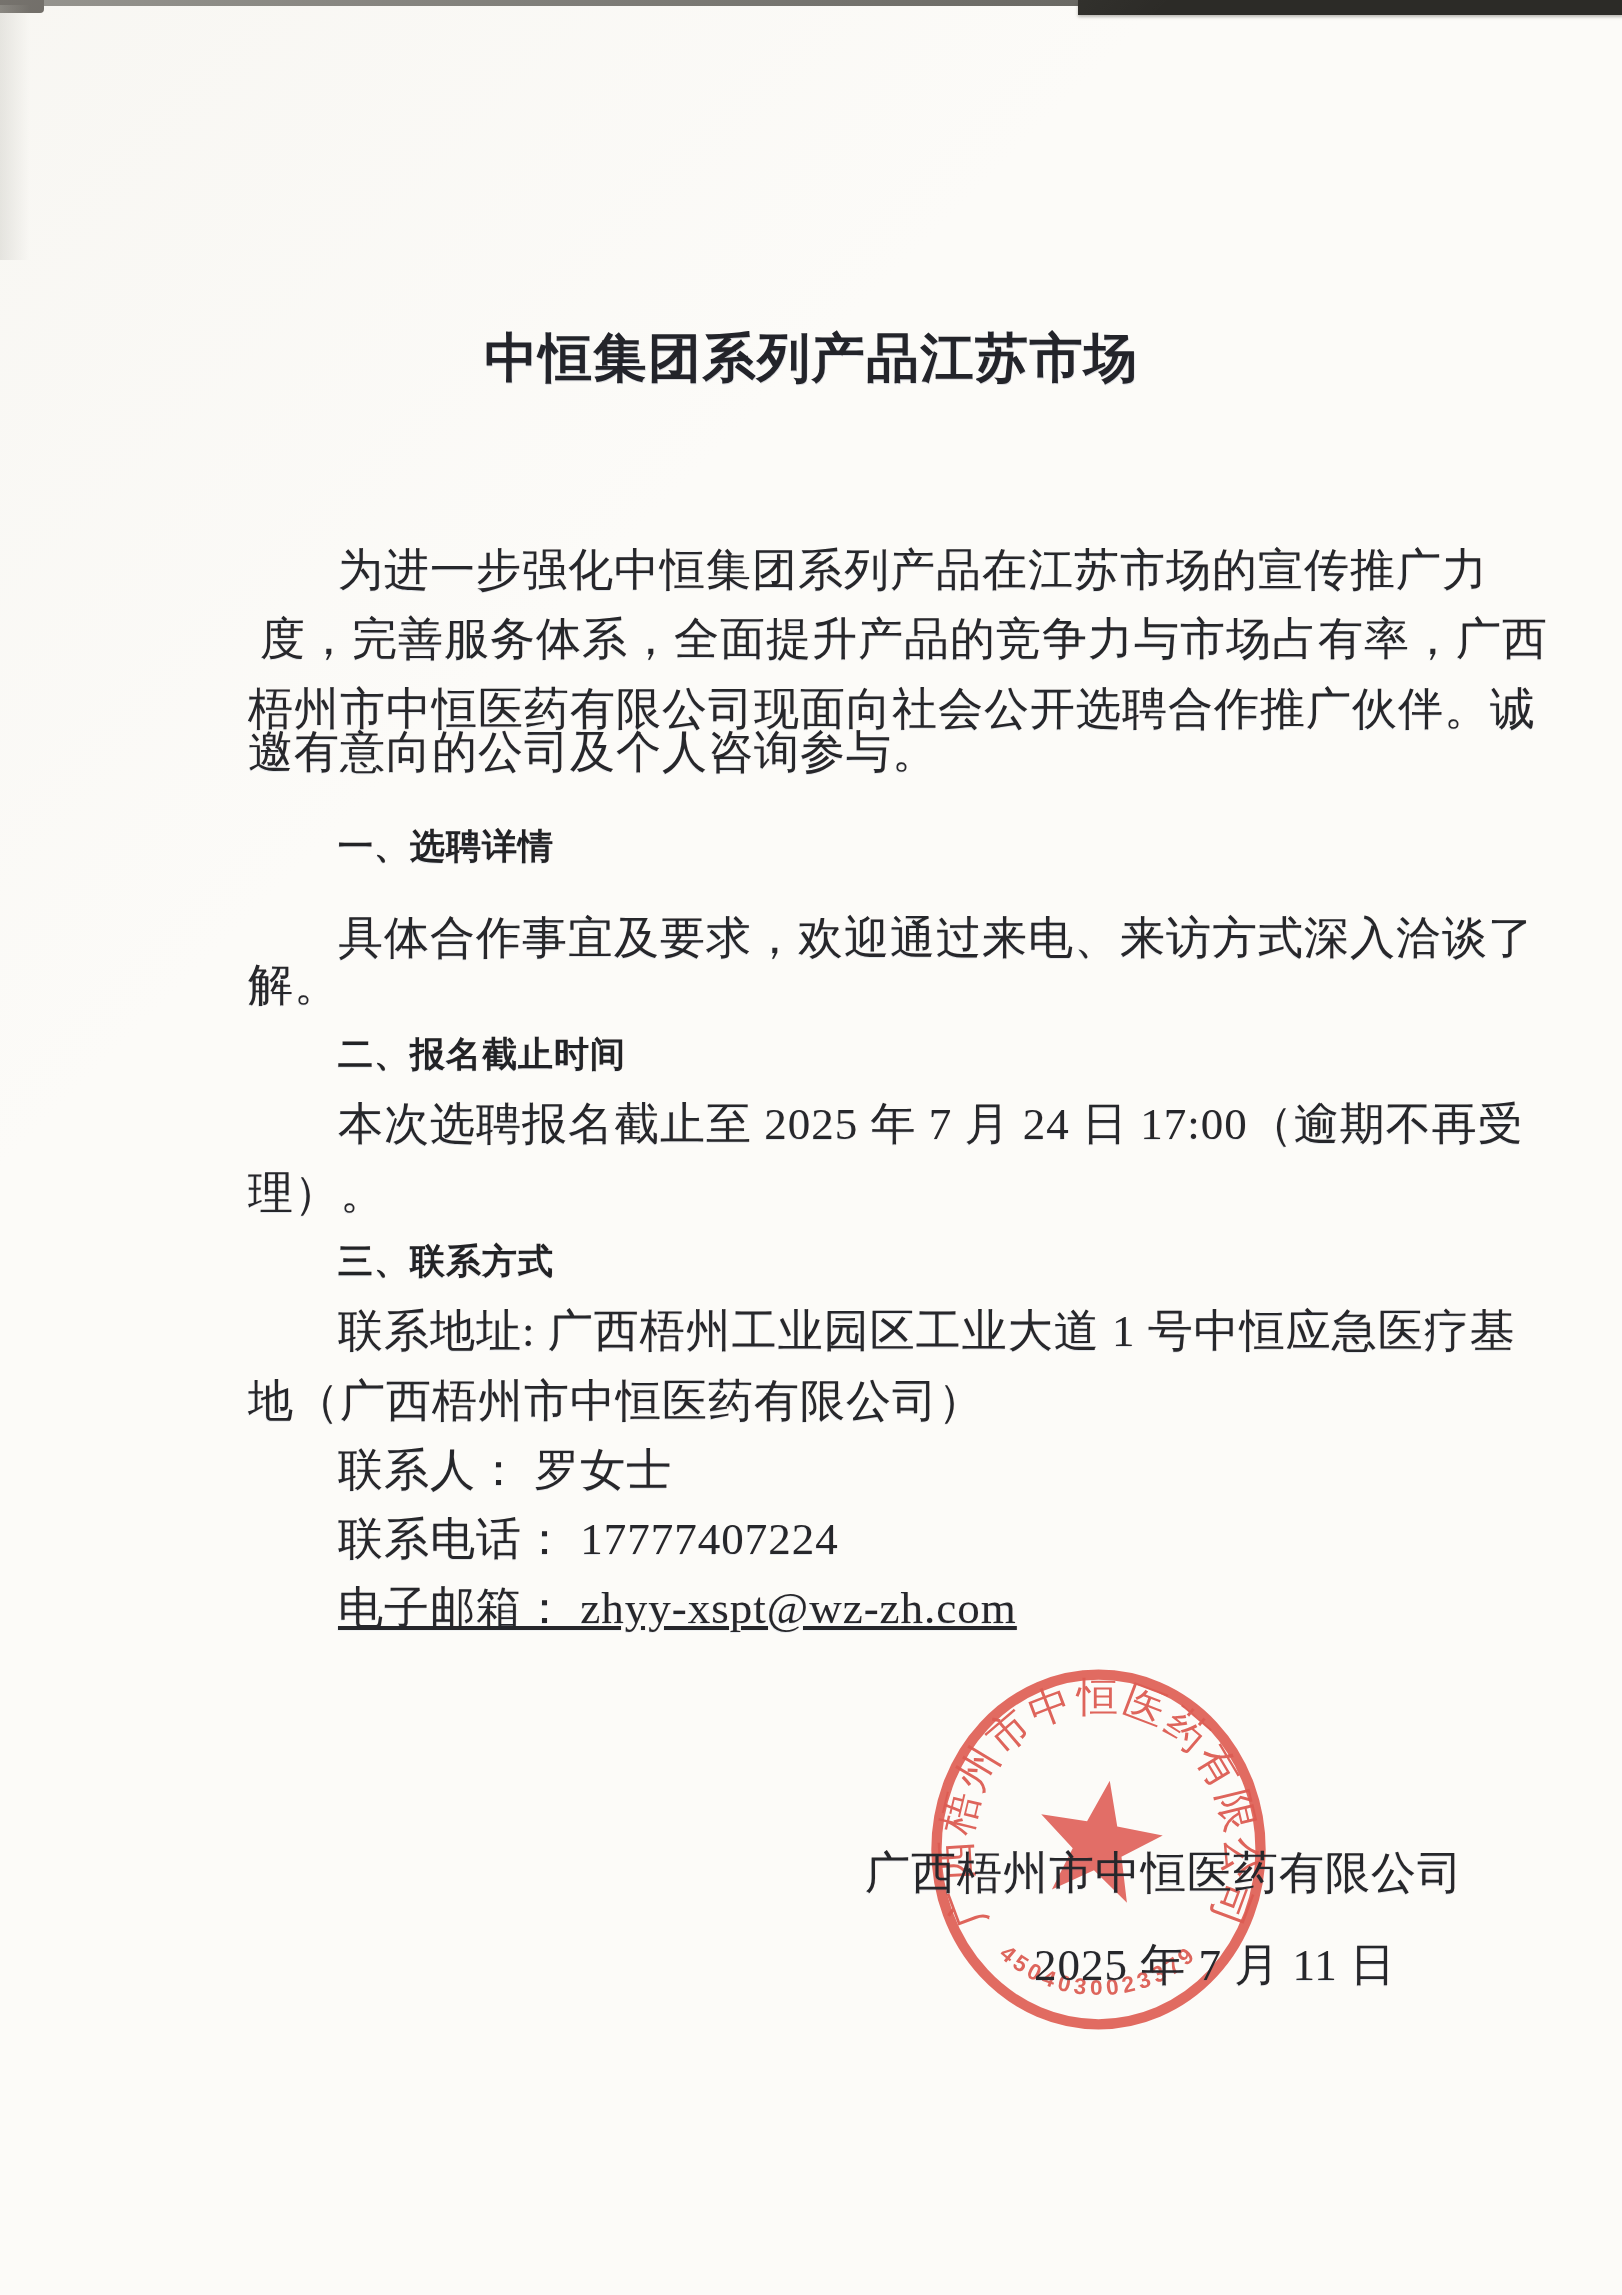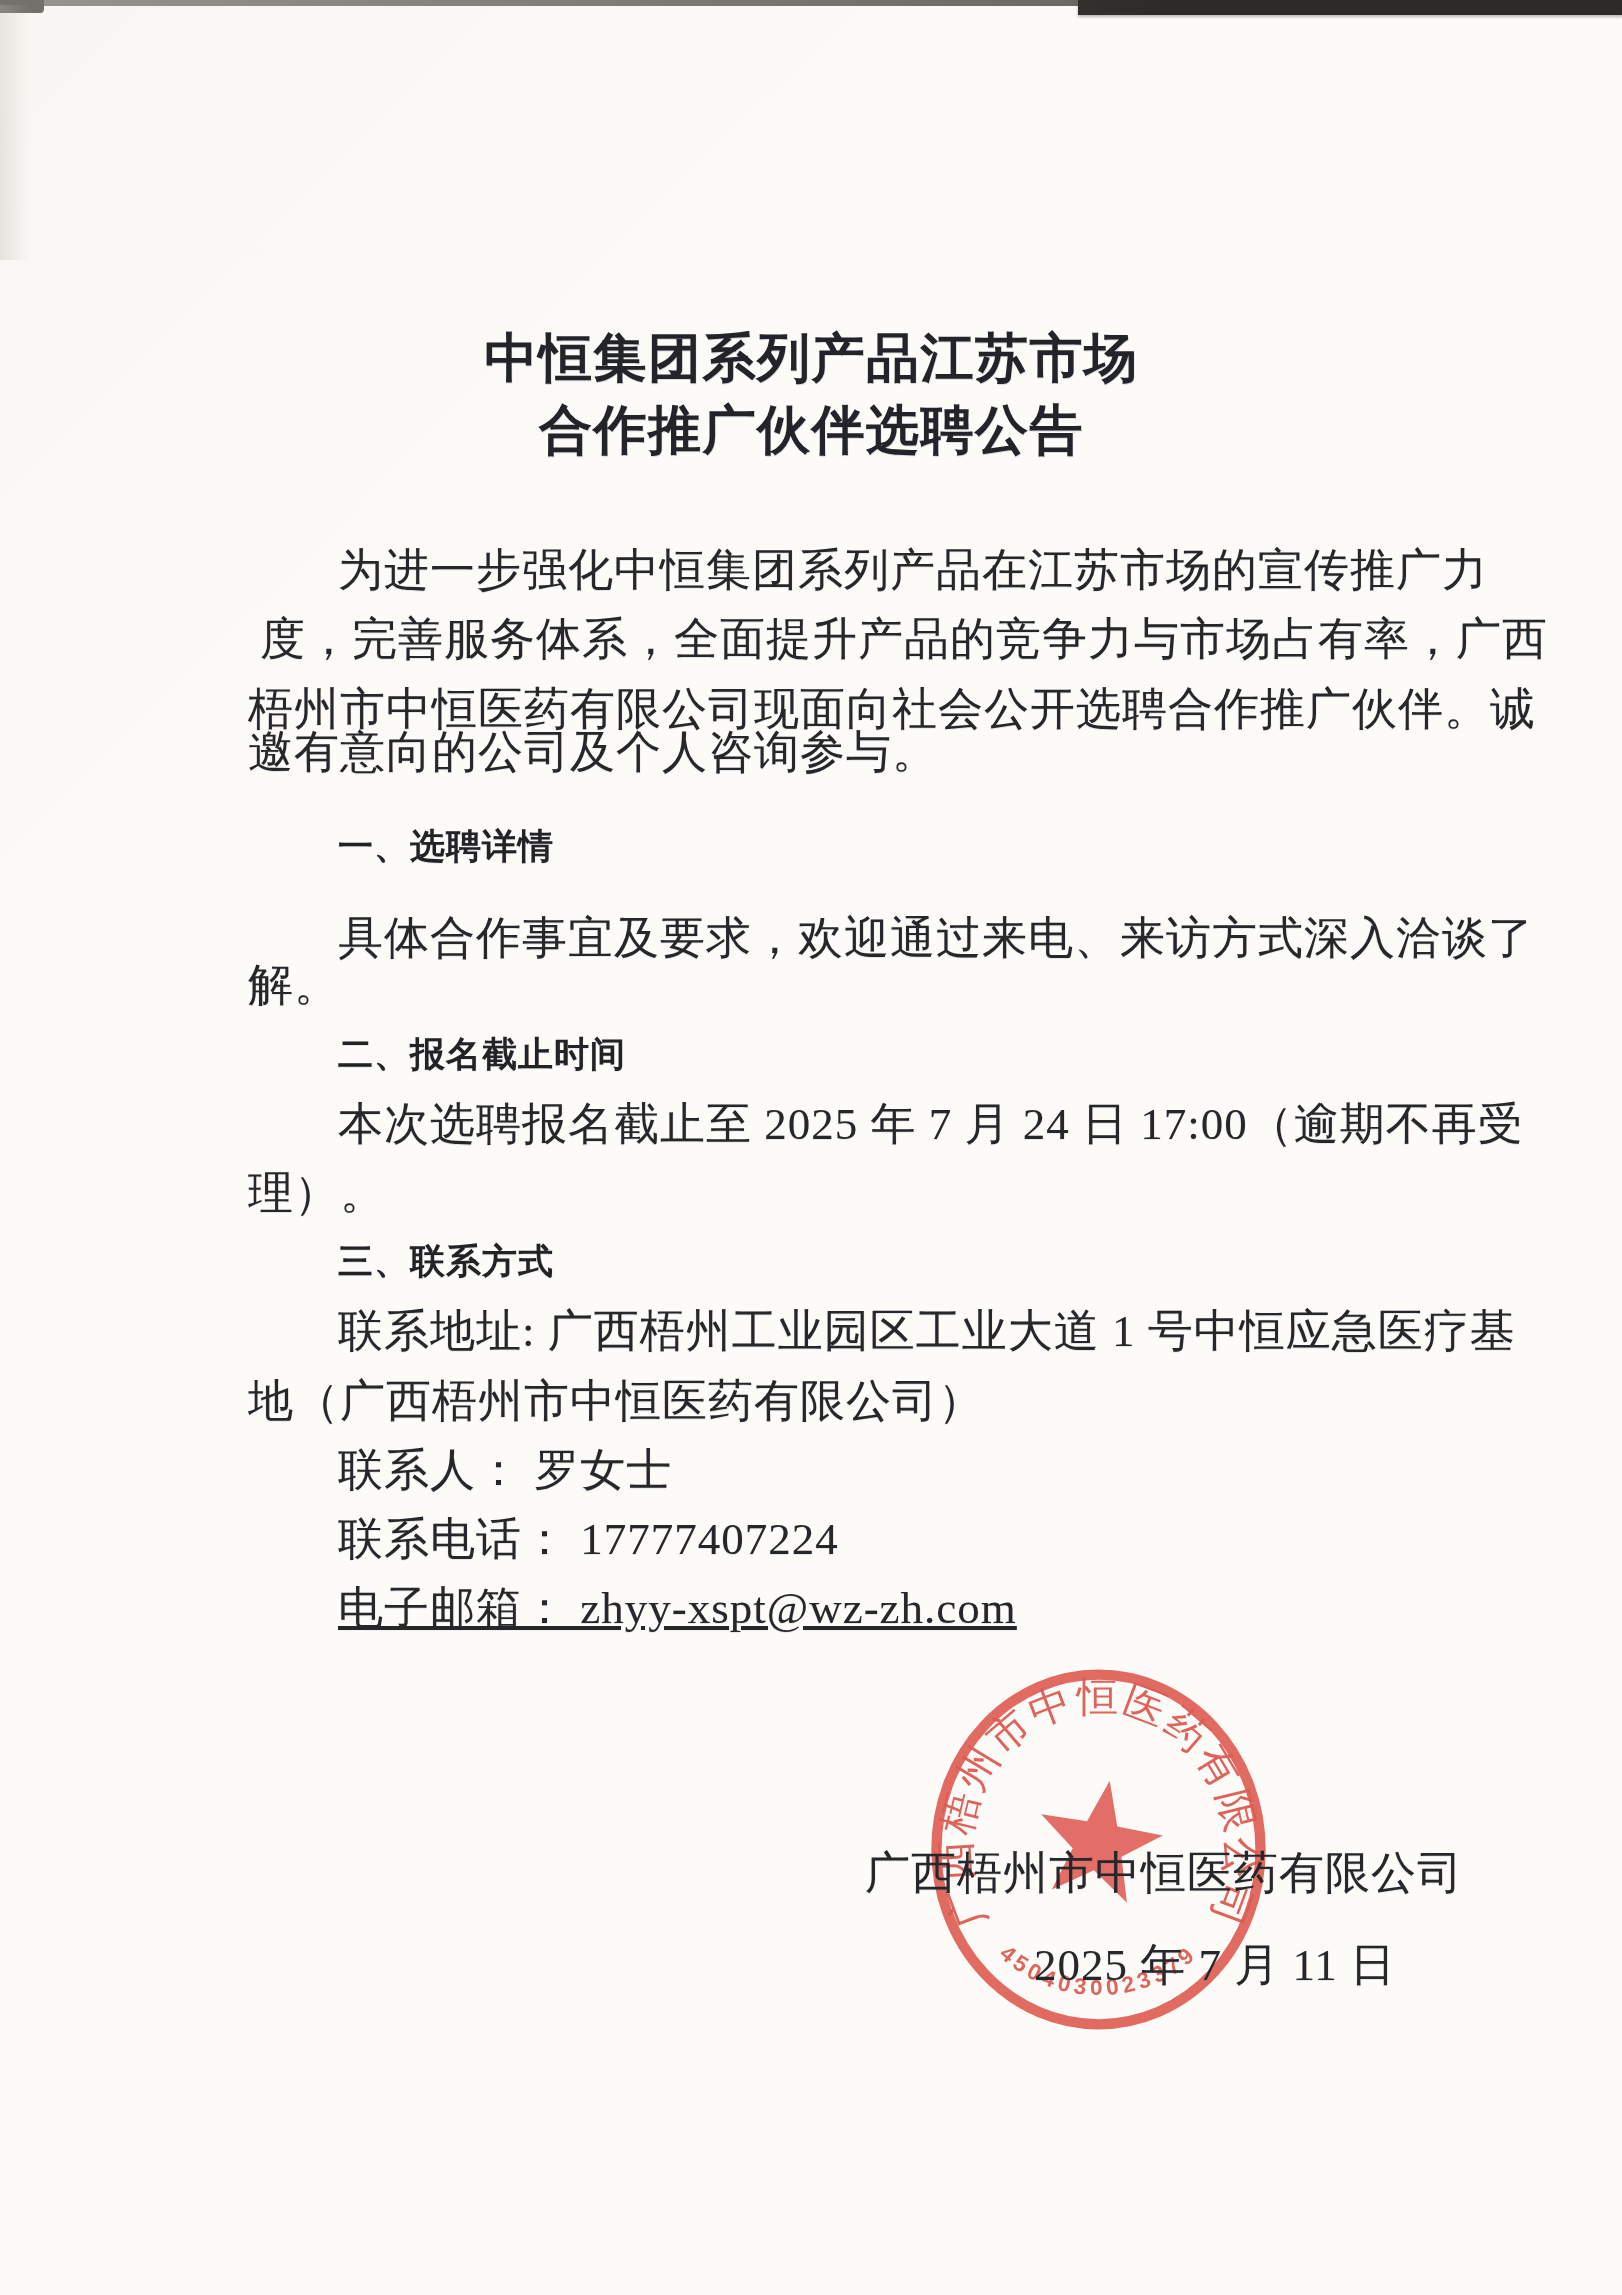--- a/index.html
+++ b/index.html
@@ -53,21 +53,20 @@
 
 <div class="page">
 
   <div class="top-edge-thin"></div>
   <div class="top-edge-thick"></div>
   <div class="corner-blob"></div>
   <div class="left-streak"></div>
   <div class="paper-tint"></div>
 
   <div class="title-line" style="top:322px;">中恒集团系列产品江苏市场</div>
-  <div class="title-line" style="top:394px;">合作推广伙伴选聘公告</div>
 
   <div class="line ind" style="top:535px;">为进一步强化中恒集团系列产品在江苏市场的宣传推广力</div>
   <div class="line" style="top:604px;margin-left:12px;">度，完善服务体系，全面提升产品的竞争力与市场占有率，广西</div>
   <div class="line" style="top:674px;">梧州市中恒医药有限公司现面向社会公开选聘合作推广伙伴。诚</div>
   <div class="line" style="top:717px;">邀有意向的公司及个人咨询参与。</div>
 
   <div class="line ind heading" style="top:812px;">一、选聘详情</div>
   <div class="line ind" style="top:903px;">具体合作事宜及要求，欢迎通过来电、来访方式深入洽谈了</div>
   <div class="line" style="top:950px;">解。</div>
 

